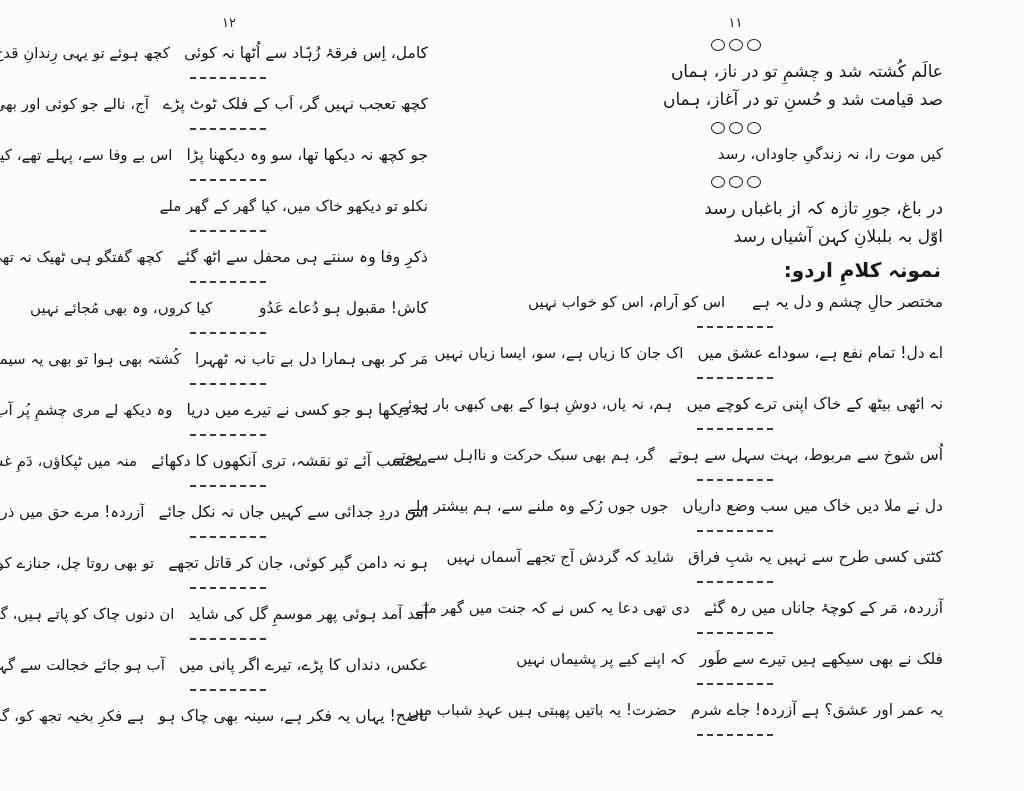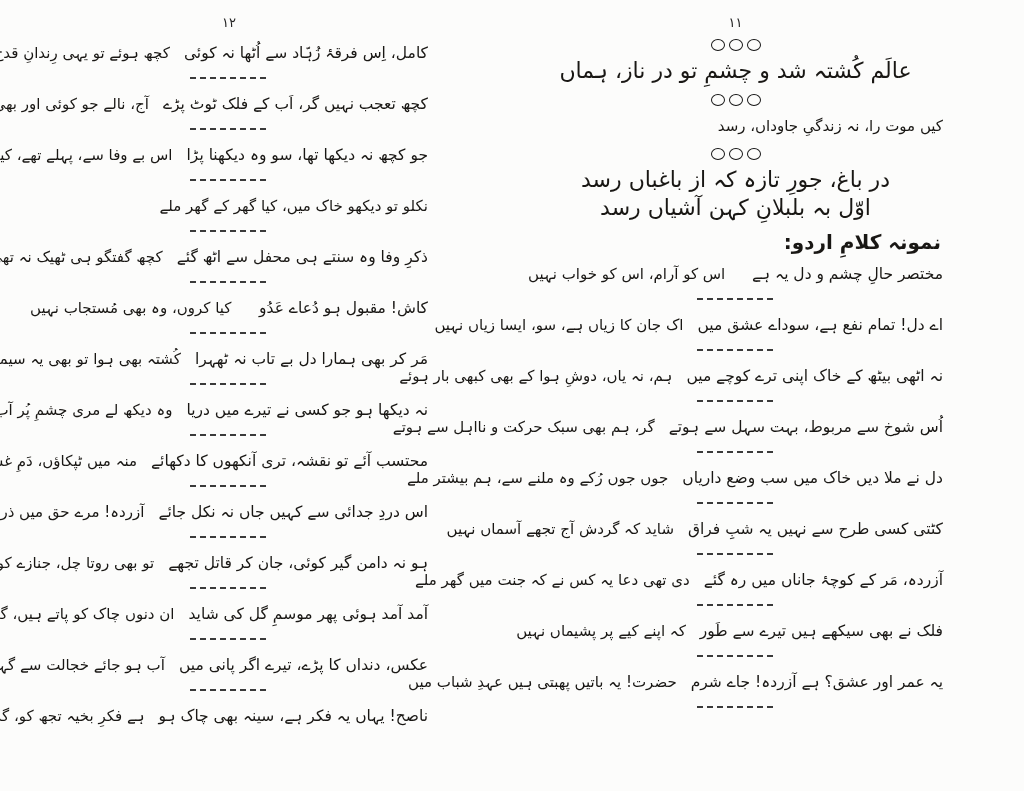--- a/index.html
+++ b/index.html
@@ -29,22 +29,21 @@
   .ornament .circle {
     display: inline-block;
     width: 12px; height: 10px;
     border: 1.6px solid #161616;
     border-radius: 50%;
     background: transparent;
   }
 
   
   .center-line {
-    text-align: center;
-    font-size: 22px;
+    font-size: 17px;
     line-height: 28px;
     white-space: nowrap;
   }
 
   
   .verse-row {
     display: flex;
     justify-content: space-between;
     align-items: center;
     height: 27px;
@@ -105,21 +104,21 @@
       <div class="sep"></div>
 
       <div class="verse-row">
         <span class="hemistich first">ذکرِ وفا وہ سنتے ہی محفل سے اٹھ گئے</span>
         <span class="hemistich second">کچھ گفتگو ہی ٹھیک نہ تھی ایسے باب میں</span>
       </div>
       <div class="sep"></div>
 
       <div class="verse-row">
         <span class="hemistich first">کاش! مقبول ہو دُعاے عَدُو</span>
-        <span class="hemistich second">کیا کروں، وہ بھی مُستجاب نہیں</span>
+        <span class="hemistich second">کیا کروں، وہ بھی مُجائے نہیں</span>
       </div>
       <div class="sep"></div>
 
       <div class="verse-row">
         <span class="hemistich first">مَر کر بھی ہمارا دل بے تاب نہ ٹھہرا</span>
         <span class="hemistich second">کُشتہ بھی ہوا تو بھی یہ سیماب نہ ٹھہرا</span>
       </div>
       <div class="sep"></div>
 
       <div class="verse-row">
@@ -169,20 +168,21 @@
   <div class="page page-right">
     <div class="pagenum">۱۱</div>
 
     <div class="ornament">
       <span class="circle"></span>
       <span class="circle"></span>
       <span class="circle"></span>
     </div>
 
     <div class="center-line">عالَم کُشتہ شد و چشمِ تو در ناز، ہماں</div>
+    <div class="center-line">صد قیامت شد و حُسنِ تو در آغاز، ہماں</div>
 
     <div class="ornament">
       <span class="circle"></span>
       <span class="circle"></span>
       <span class="circle"></span>
     </div>
 
     <div class="verse-row">
       <span class="hemistich second">کیں موت را، نہ زندگیِ جاوداں، رسد</span>
     </div>

